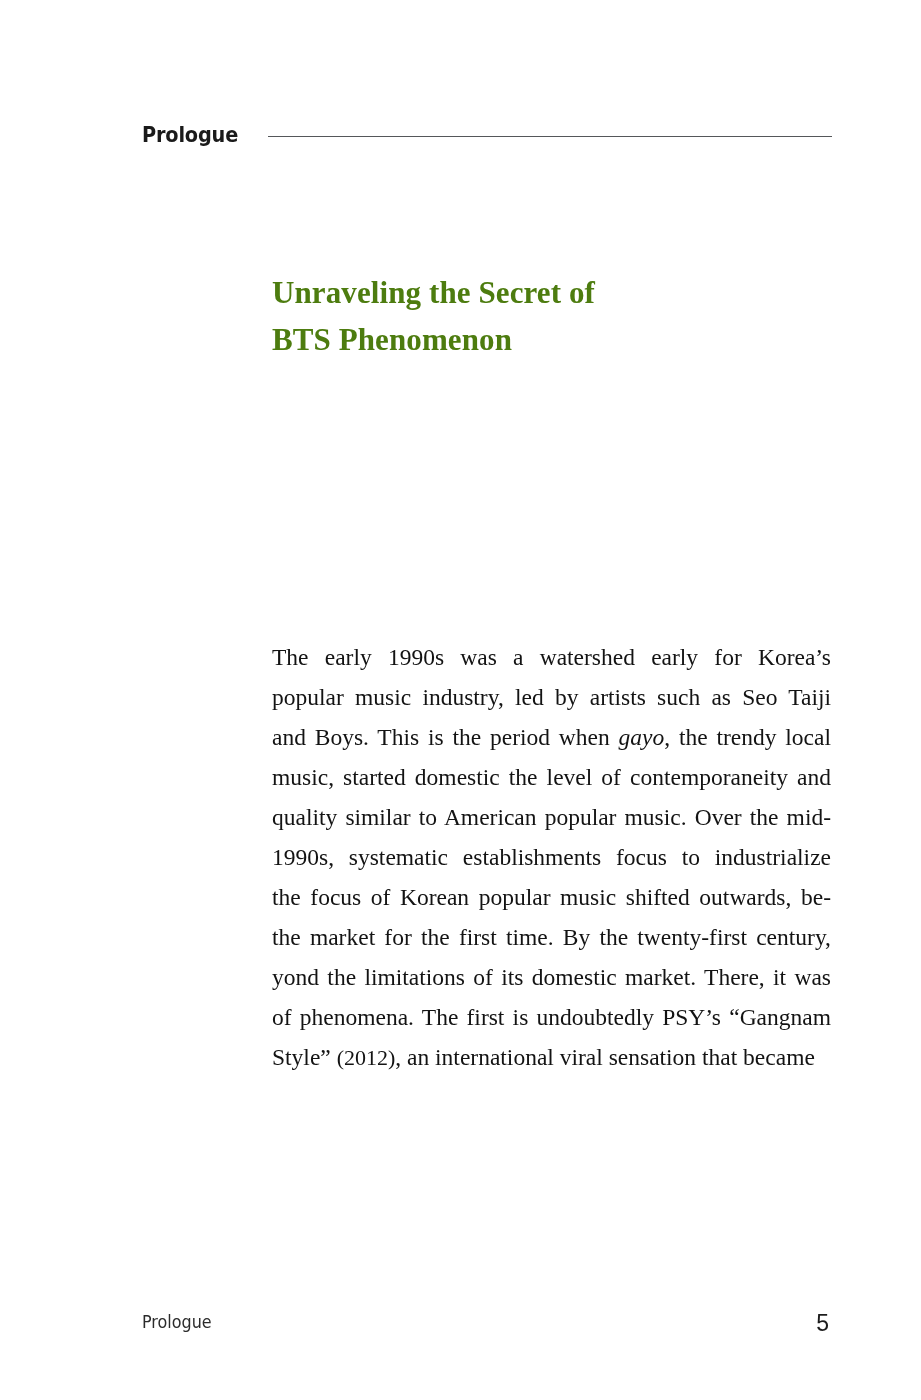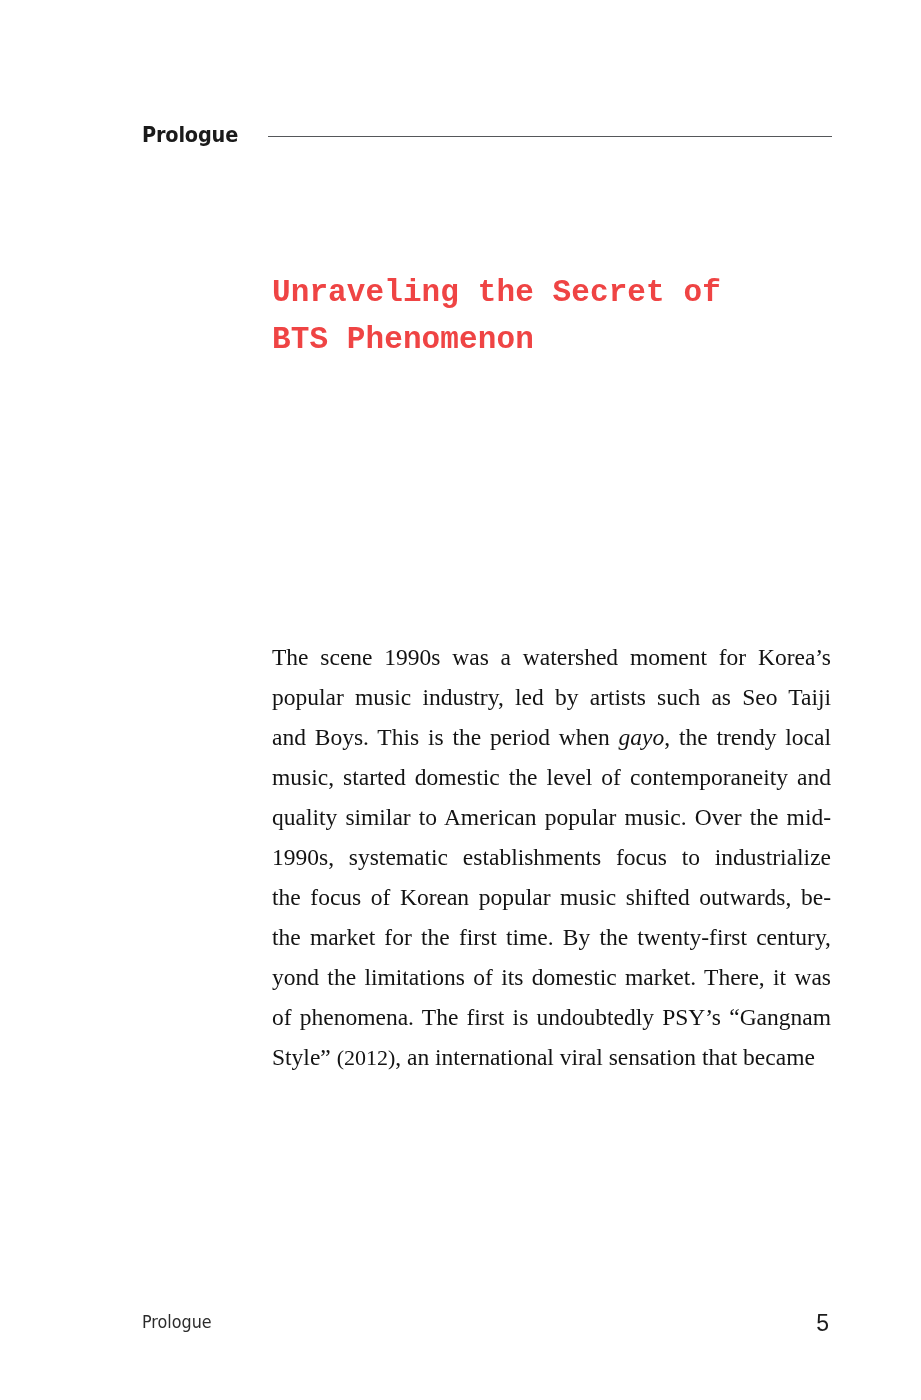--- a/index.html
+++ b/index.html
@@ -52,25 +52,25 @@
 
   
   .chapter-title {
     position: absolute;
     left: 272px;
     top: 248px;
     width: 570px;
   }
 
   .chapter-title-line {
-    font-family: Liberation Mono, monospace;
+    font-family: Liberation Serif, serif;
     font-weight: 700;
     font-size: 31px;
     line-height: 47px;
-    color: #ef4444;
+    color: #4d7c0f;
     white-space: nowrap;
     letter-spacing: 0.1px;
   }
 
   
   .body-copy {
     position: absolute;
     left: 272px;
     top: 637px;
     width: 559px;
@@ -144,21 +144,21 @@
     <span class="running-header-rule"></span>
   </div>
 
   <h1 class="chapter-title">
     <div class="chapter-title-line">Unraveling the Secret of</div>
     <div class="chapter-title-line">BTS Phenomenon</div>
   </h1>
 
   <div class="body-copy">
 
-    <div class="body-line">The scene 1990s was a watershed moment for Korea’s</div>
+    <div class="body-line">The early 1990s was a watershed early for Korea’s</div>
     <div class="body-line">popular music industry, led by artists such as Seo Taiji</div>
 
     <div class="body-line"><span>and Boys. This is the period when </span><i>gayo</i><span>, the trendy local</span></div>
 
     <div class="body-line">music, started domestic the level of contemporaneity and</div>
     <div class="body-line">quality similar to American popular music. Over the mid-</div>
     <div class="body-line">1990s, systematic establishments focus to industrialize</div>
     <div class="body-line">the focus of Korean popular music shifted outwards, be-</div>
     <div class="body-line">the market for the first time. By the twenty-first century,</div>
     <div class="body-line">yond the limitations of its domestic market. There, it was</div>

